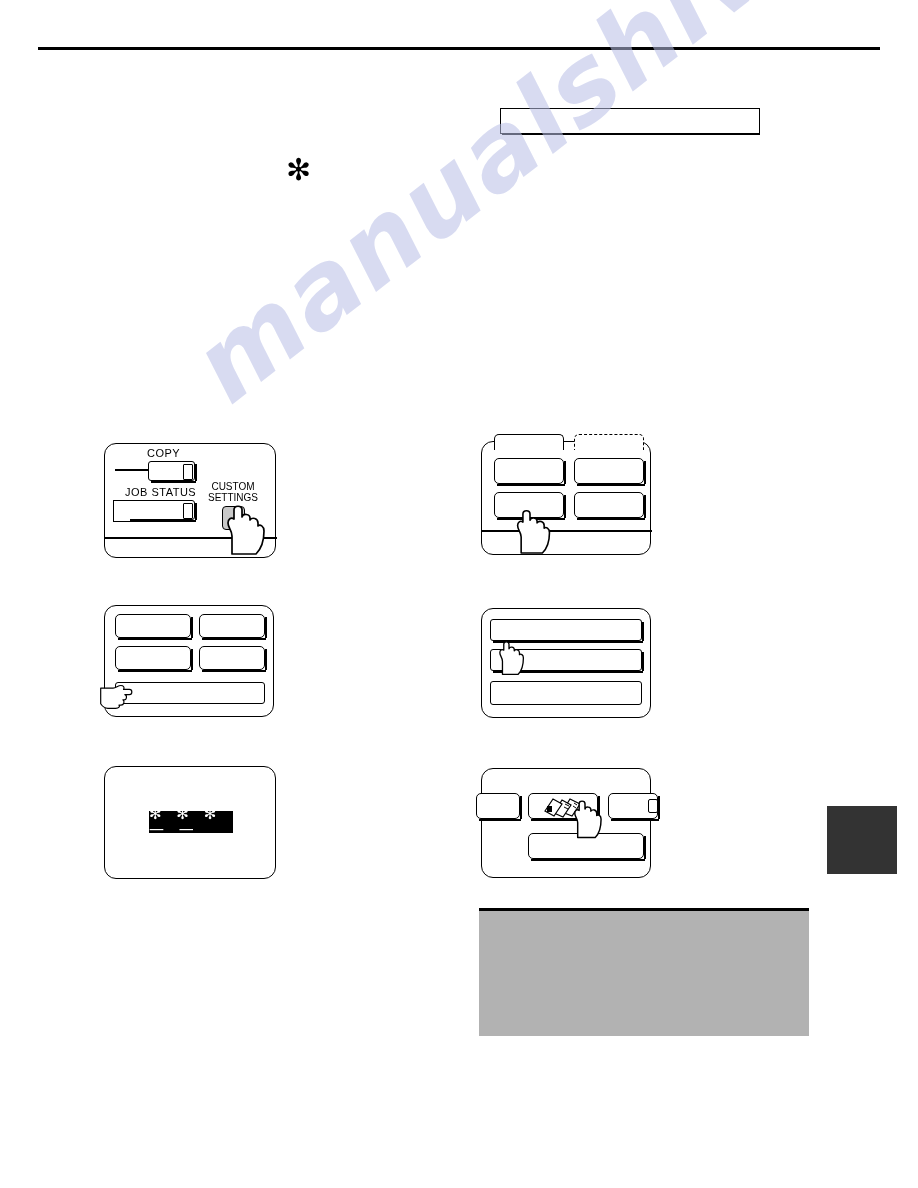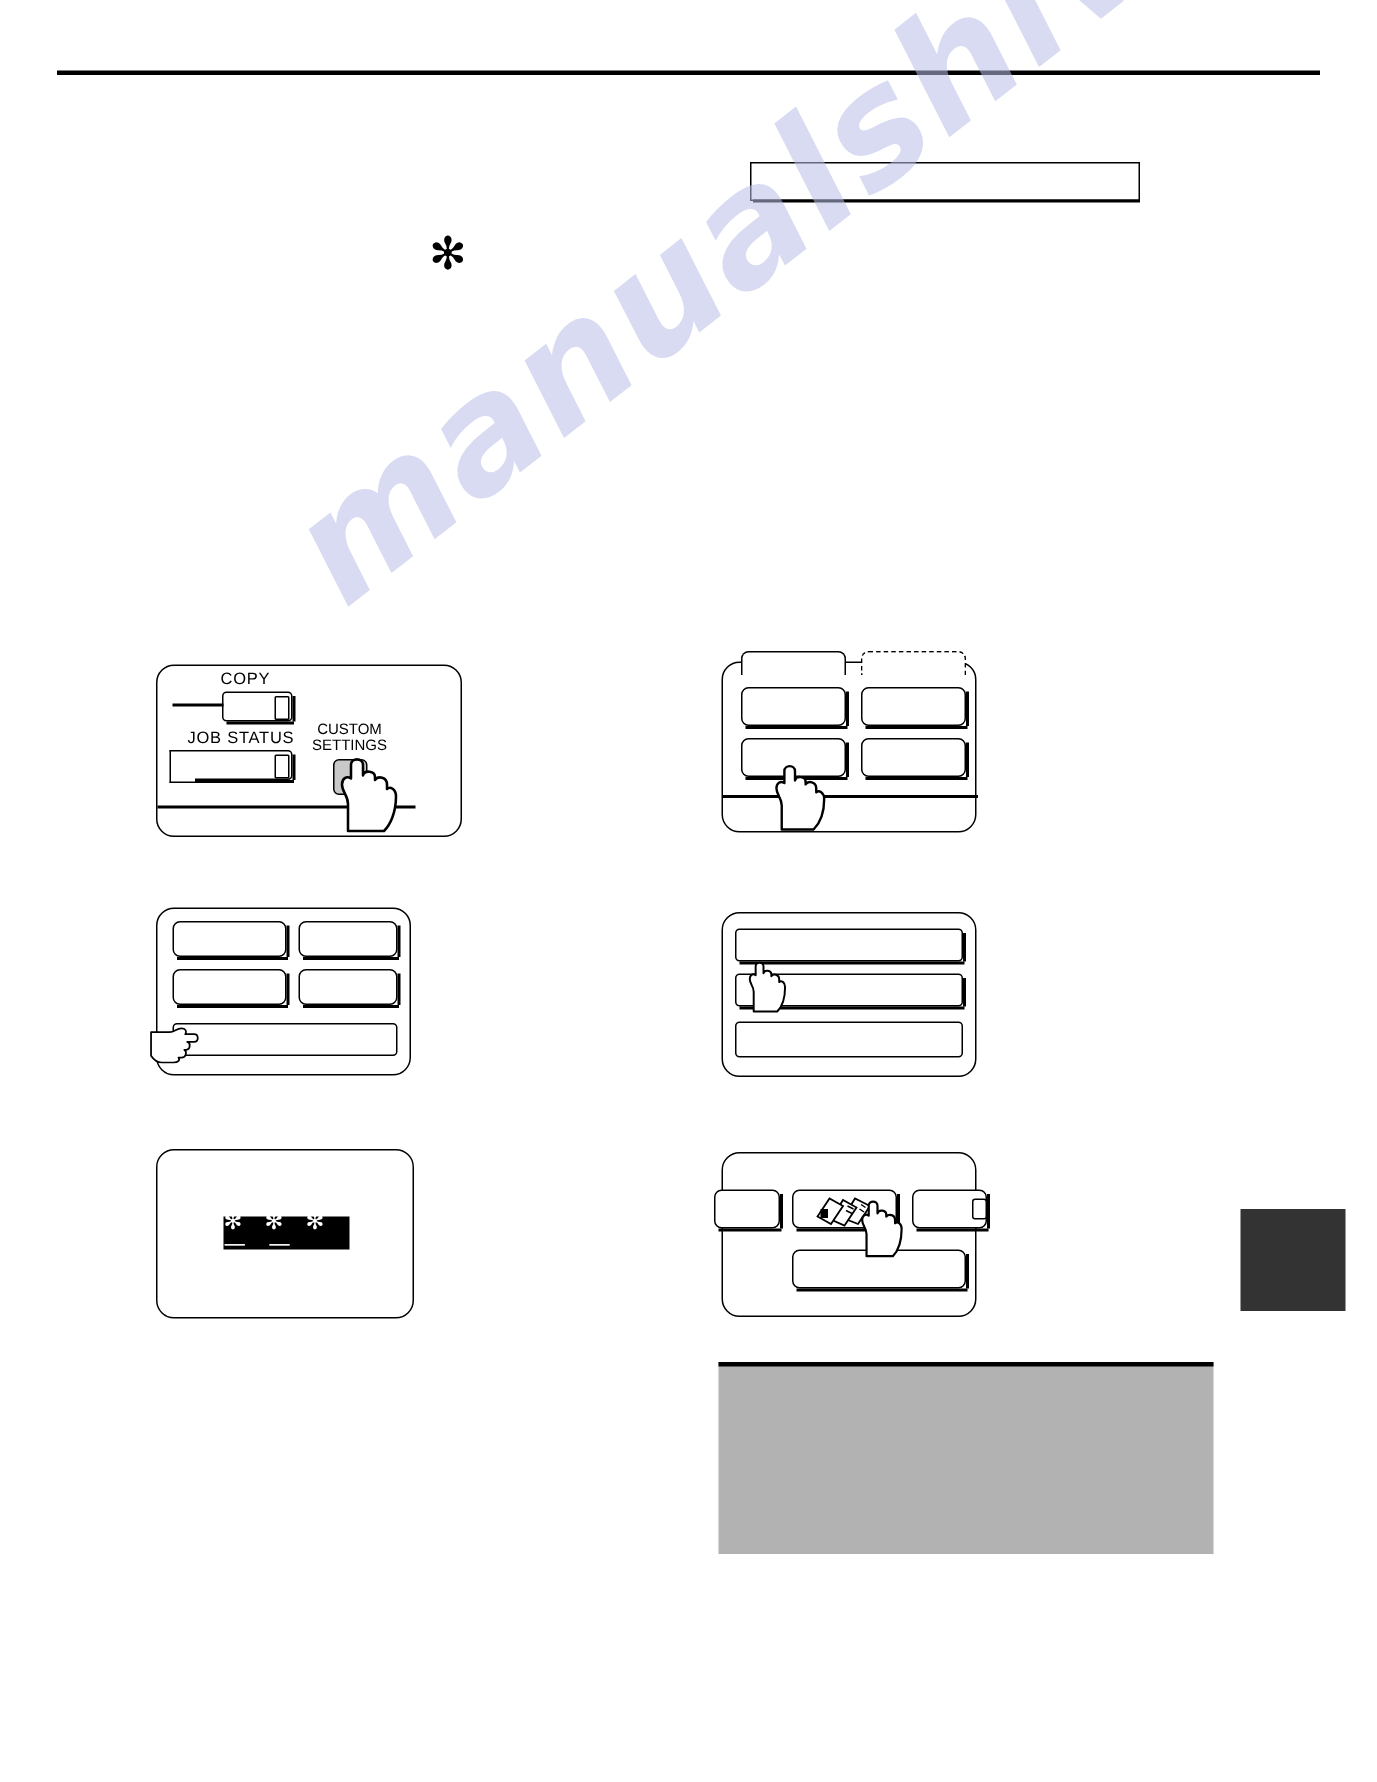--- a/index.html
+++ b/index.html
@@ -179,21 +179,21 @@
 
 <div class="top-rule"></div>
 
 <div class="header-box">
   <span></span>
 </div>
 <div class="header-box-shadow"></div>
 
 <div class="asterisk-mark">✻</div>
 
-<div class="panel" style="left:104px;top:443px;width:204px;height:115px;">
+<div class="panel" style="left:104px;top:443px;width:172px;height:115px;">
 
   <div style="position:absolute;left:42px;top:3px;font-size:11px;font-family:'Liberation Sans',sans-serif;letter-spacing:.5px;">COPY</div>
 
   <div class="lcd-btn shadow" style="left:43px;top:17px;width:47px;height:20px;border-radius:3px;"></div>
   <div style="position:absolute;left:78px;top:20px;width:8px;height:14px;border:1.4px solid #000;background:#fff;border-radius:1px;"></div>
   <div style="position:absolute;left:10px;top:25px;width:34px;height:1.6px;background:#000;"></div>
 
   <div style="position:absolute;left:20px;top:42px;font-size:11px;font-family:'Liberation Sans',sans-serif;letter-spacing:.5px;">JOB  STATUS</div>
 
   <div class="lcd-btn shadow" style="left:22px;top:56px;width:68px;height:20px;border-radius:3px;"></div>

